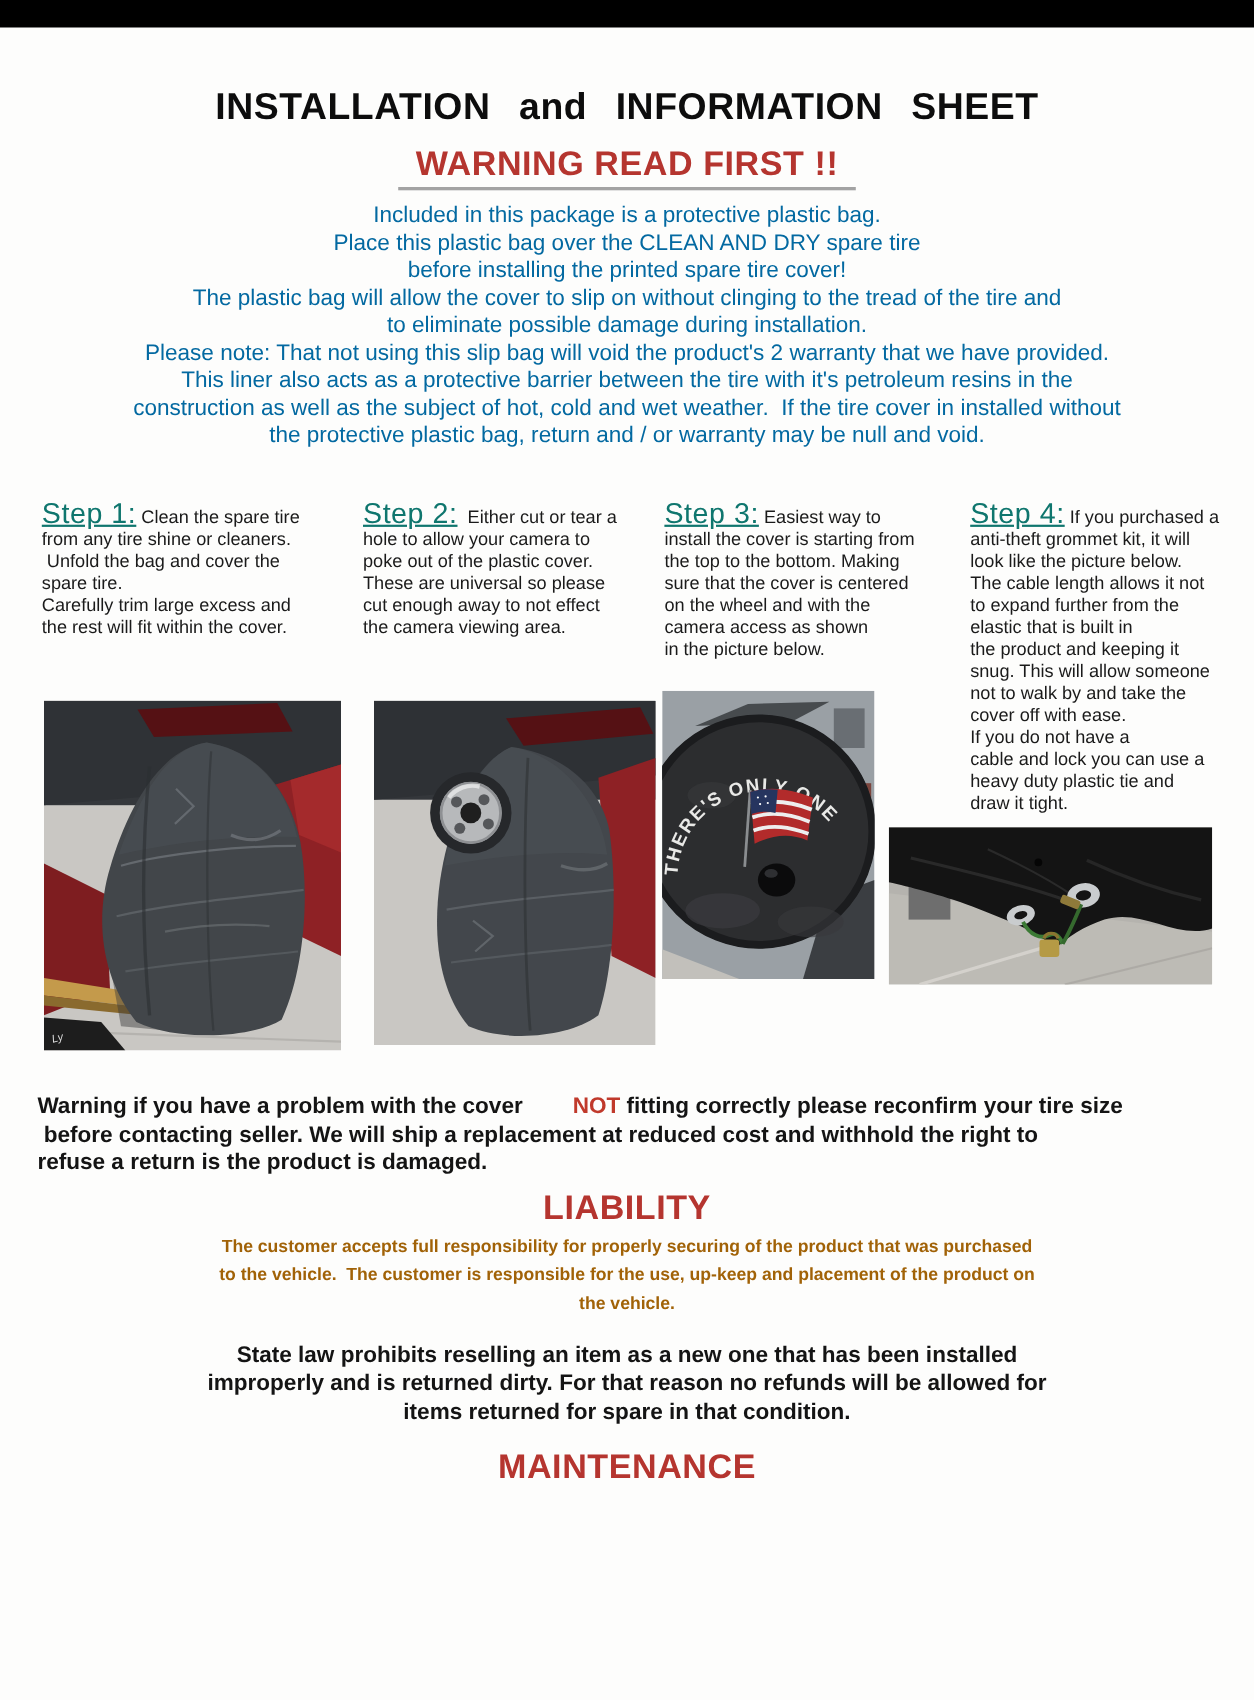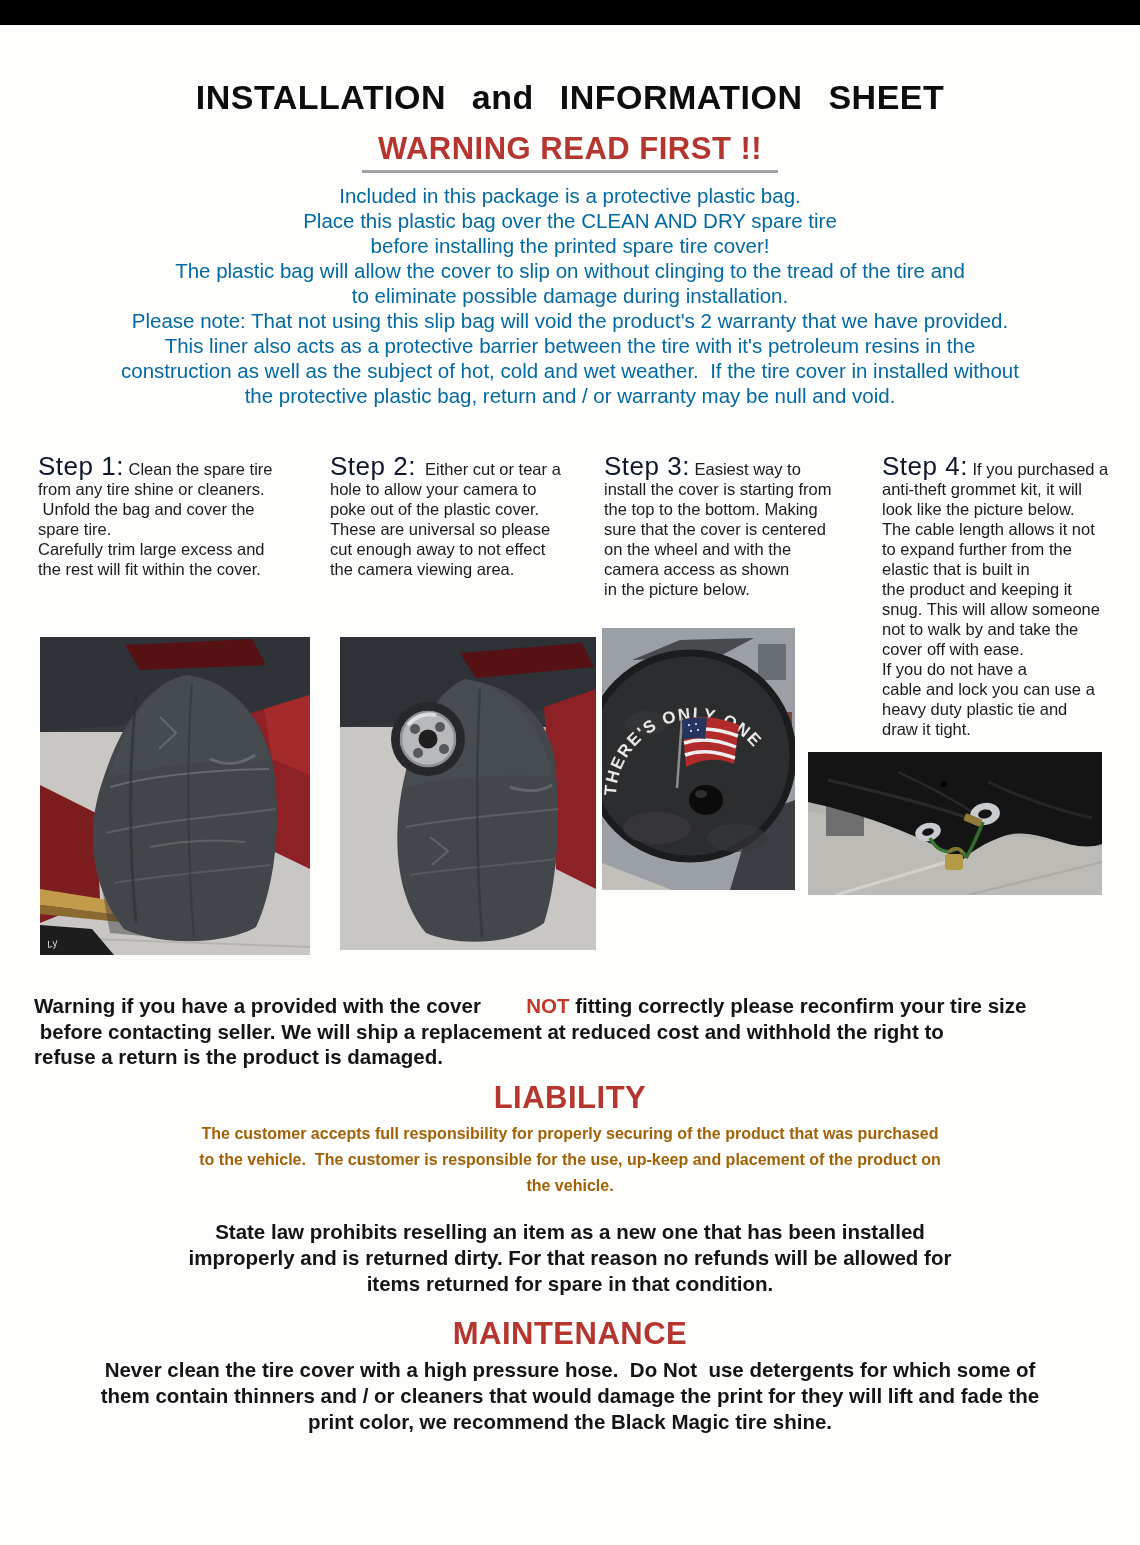--- a/index.html
+++ b/index.html
@@ -11,21 +11,21 @@
   .page{position:absolute;top:25px;left:0;width:1140px;height:1536px;background:#fdfdfc;}
   .abs{position:absolute;}
   .center{left:0;width:1140px;text-align:center;}
   .prewrap{white-space:pre-wrap;}
   .title{top:53px;font-size:34px;font-weight:bold;color:#0d0d0d;word-spacing:3px;letter-spacing:.5px;}
   .warn-head-wrap{top:106px;}
   .warn-head{display:inline-block;color:#b5352f;font-size:31px;font-weight:bold;
     border-bottom:3px solid #a3a3a3;padding:0 16px 3px 16px;letter-spacing:.5px;}
   .intro{top:158px;font-size:20.5px;font-weight:normal;line-height:25px;color:#0369a1;}
   .step{top:428px;font-size:16.5px;line-height:20px;color:#1a1a1a;}
-  .step .lbl{font-size:26px;color:#0f172a;line-height:1;letter-spacing:.5px;}
+  .step .lbl{font-size:26px;color:#0f766e;line-height:1;letter-spacing:.5px;text-decoration:underline;}
   .step1{left:38px;width:272px;}
   .step2{left:330px;width:272px;}
   .step3{left:604px;width:276px;}
   .step4{left:882px;width:248px;}
   .photo{display:block;}
   .p1{left:40px;top:612px;width:270px;height:318px;}
   .p2{left:340px;top:612px;width:256px;height:313px;}
   .p3{left:602px;top:603px;width:193px;height:262px;}
   .p4{left:808px;top:727px;width:294px;height:143px;}
   .fitwarn{left:34px;top:968px;width:1085px;font-size:20.5px;font-weight:bold;line-height:25.5px;color:#141414;}
@@ -193,30 +193,27 @@
     <ellipse cx="120" cy="80" rx="6" ry="3.5" fill="#141414" transform="rotate(-15 120 80)"></ellipse>
     <ellipse cx="177" cy="62" rx="15" ry="11" fill="#c9ccce" transform="rotate(-10 177 62)"></ellipse>
     <ellipse cx="177" cy="62" rx="7" ry="4.5" fill="#141414" transform="rotate(-10 177 62)"></ellipse>
     <path d="M122,86 C128,98 138,102 146,98 C152,95 156,100 158,106" stroke="#3c7a35" stroke-width="3.5" fill="none"></path>
     <path d="M158,106 C164,96 170,82 175,70" stroke="#35692e" stroke-width="3.5" fill="none"></path>
     <rect x="156" y="64" width="18" height="8" rx="2" fill="#8f7a3a" transform="rotate(22 165 68)"></rect>
     <path d="M141,101 a7,7 0 0 1 13,0" stroke="#8a7430" stroke-width="3" fill="none"></path>
     <rect x="137" y="102" width="18" height="16" rx="3" fill="#b59a45"></rect>
   </svg>
 
-  <p class="abs prewrap fitwarn"><span>Warning if you have a provided with the cover  </span><span class="red">NOT</span><span> fitting correctly please reconfirm your tire size
+  <p class="abs prewrap fitwarn"><span>Warning if you have a problem with the cover  </span><span class="red">NOT</span><span> fitting correctly please reconfirm your tire size
  before contacting seller. We will ship a replacement at reduced cost and withhold the right to
 refuse a return is the product is damaged.</span></p>
 
   <h2 class="abs center sec-head liab-head">LIABILITY</h2>
   <p class="abs center prewrap liab-par">The customer accepts full responsibility for properly securing of the product that was purchased
 to the vehicle.  The customer is responsible for the use, up-keep and placement of the product on
 the vehicle.</p>
   <p class="abs center prewrap resale-par">State law prohibits reselling an item as a new one that has been installed
 improperly and is returned dirty. For that reason no refunds will be allowed for
 items returned for spare in that condition.</p>
 
   <h2 class="abs center sec-head maint-head">MAINTENANCE</h2>
-  <p class="abs center prewrap maint-par">Never clean the tire cover with a high pressure hose.  Do Not  use detergents for which some of
-them contain thinners and / or cleaners that would damage the print for they will lift and fade the
-print color, we recommend the Black Magic tire shine.</p>
 
 </div>
 
 </body></html>

